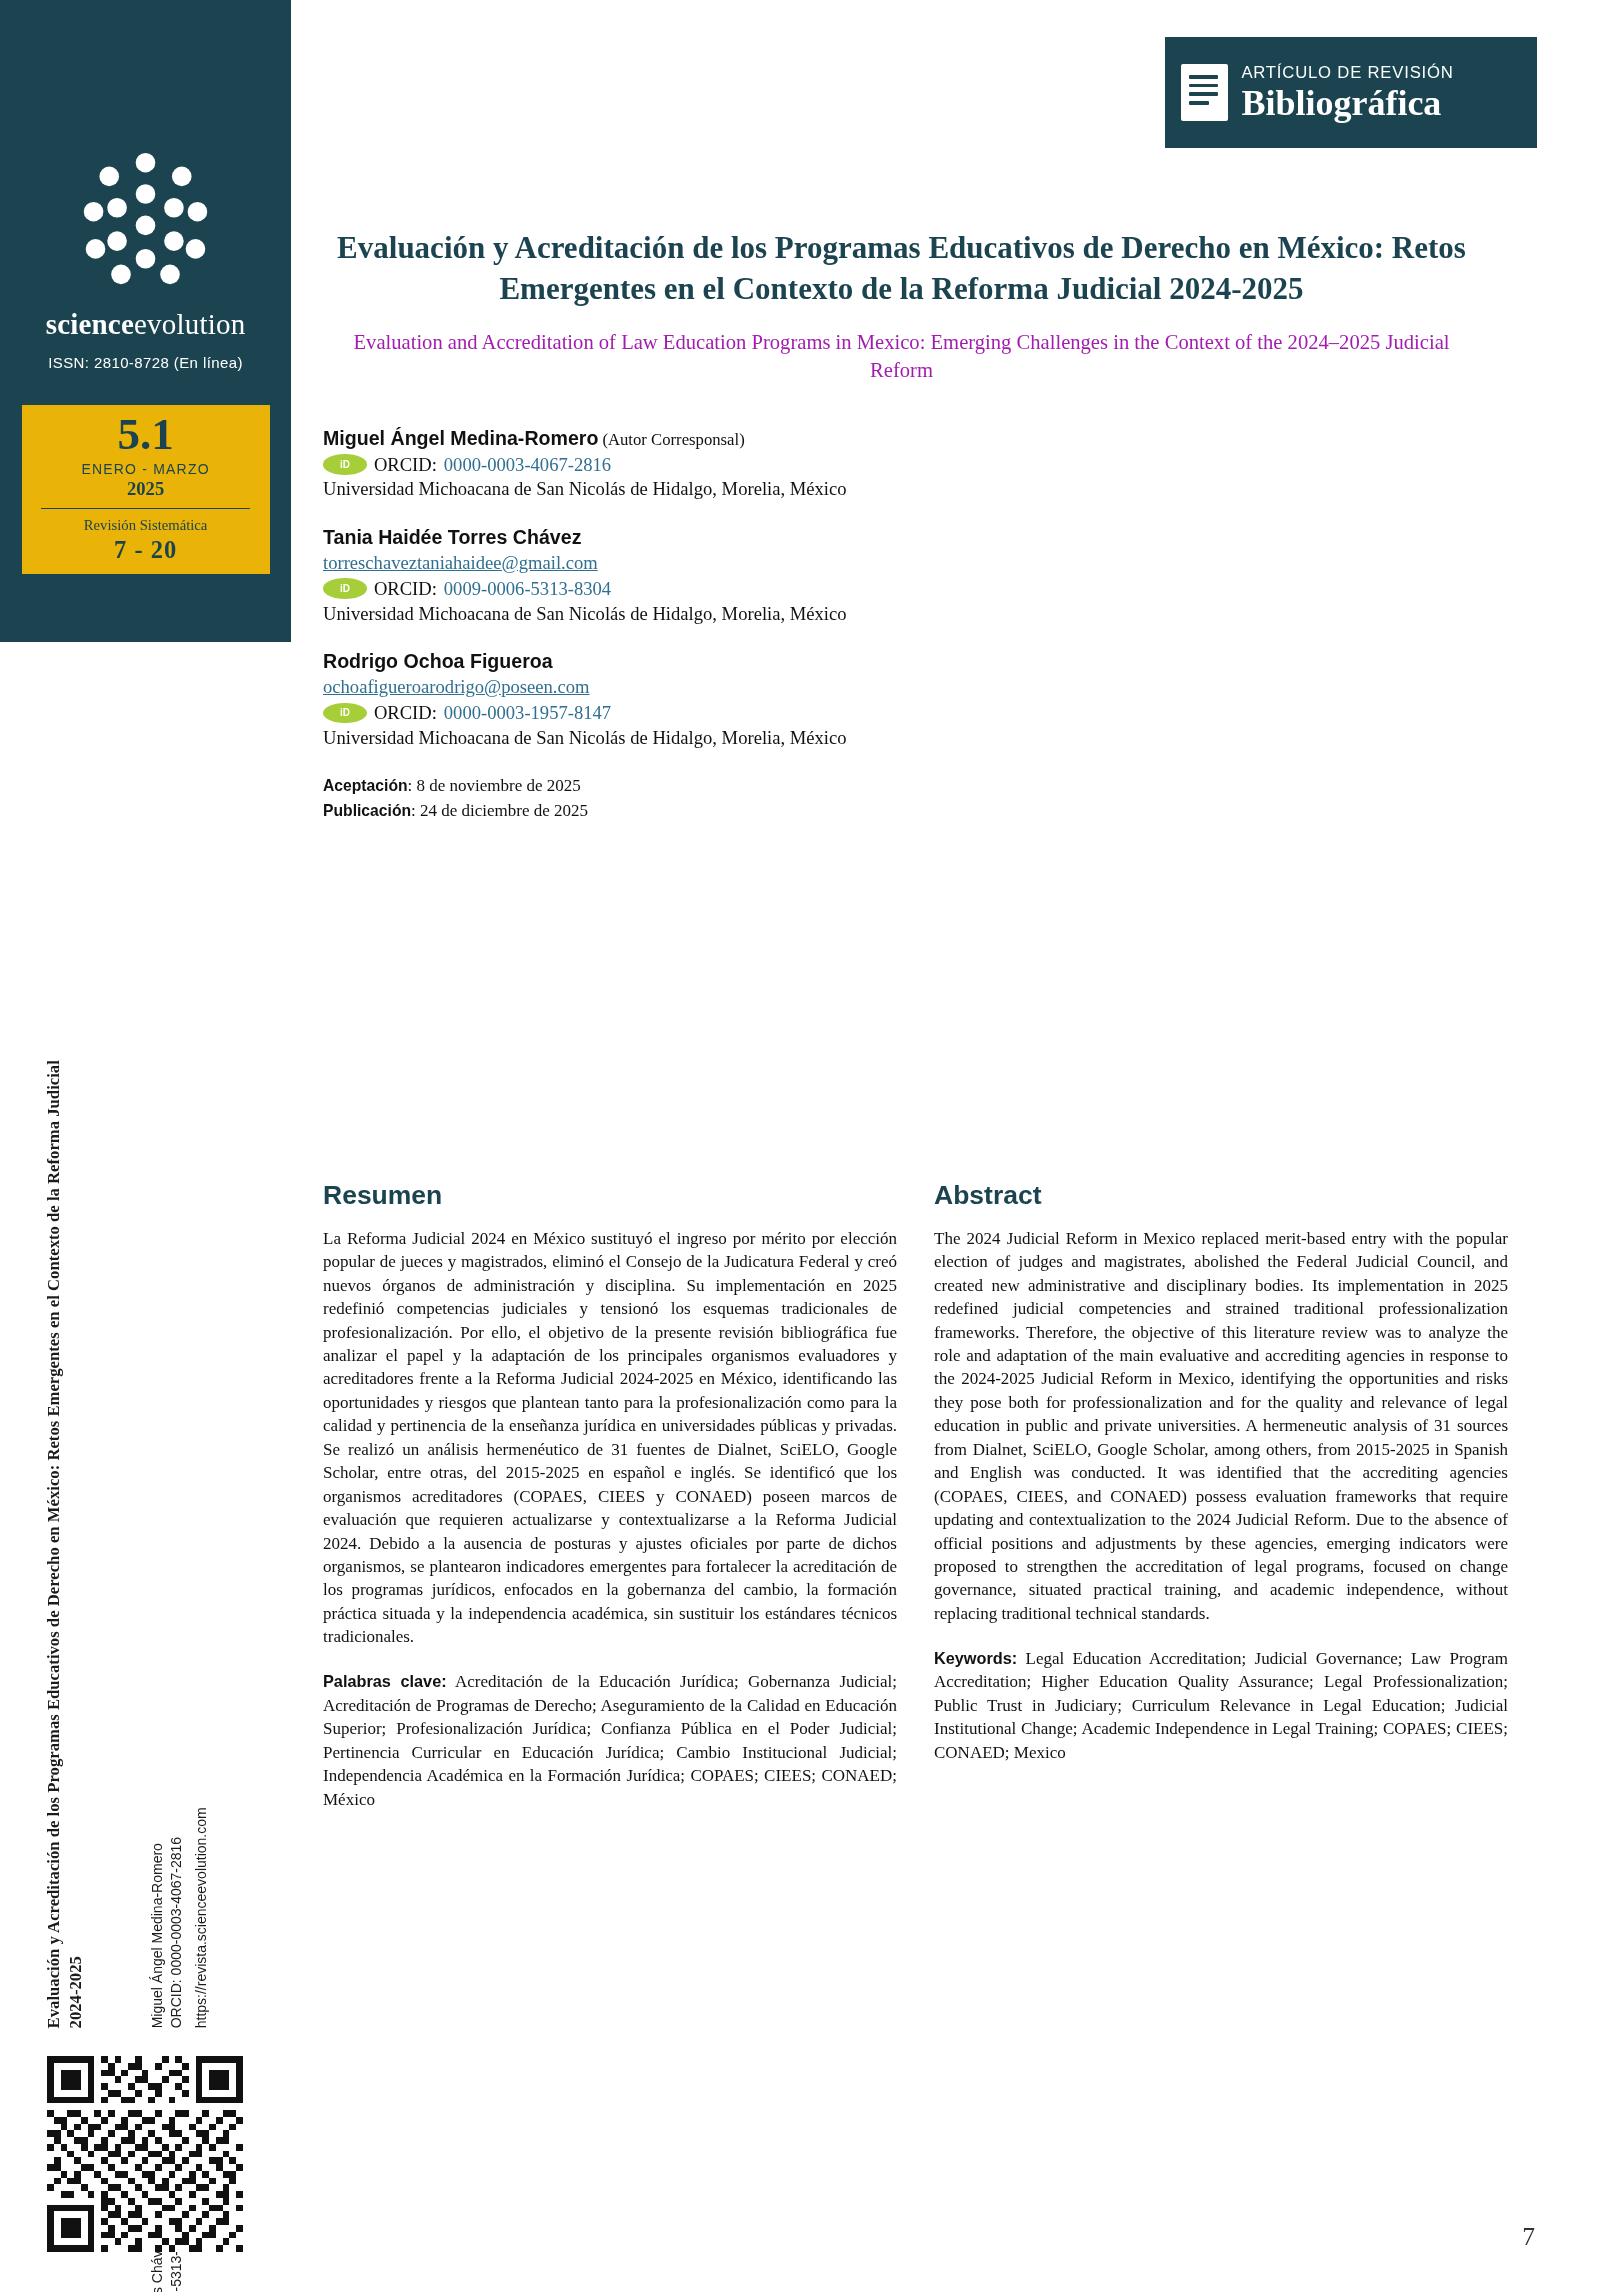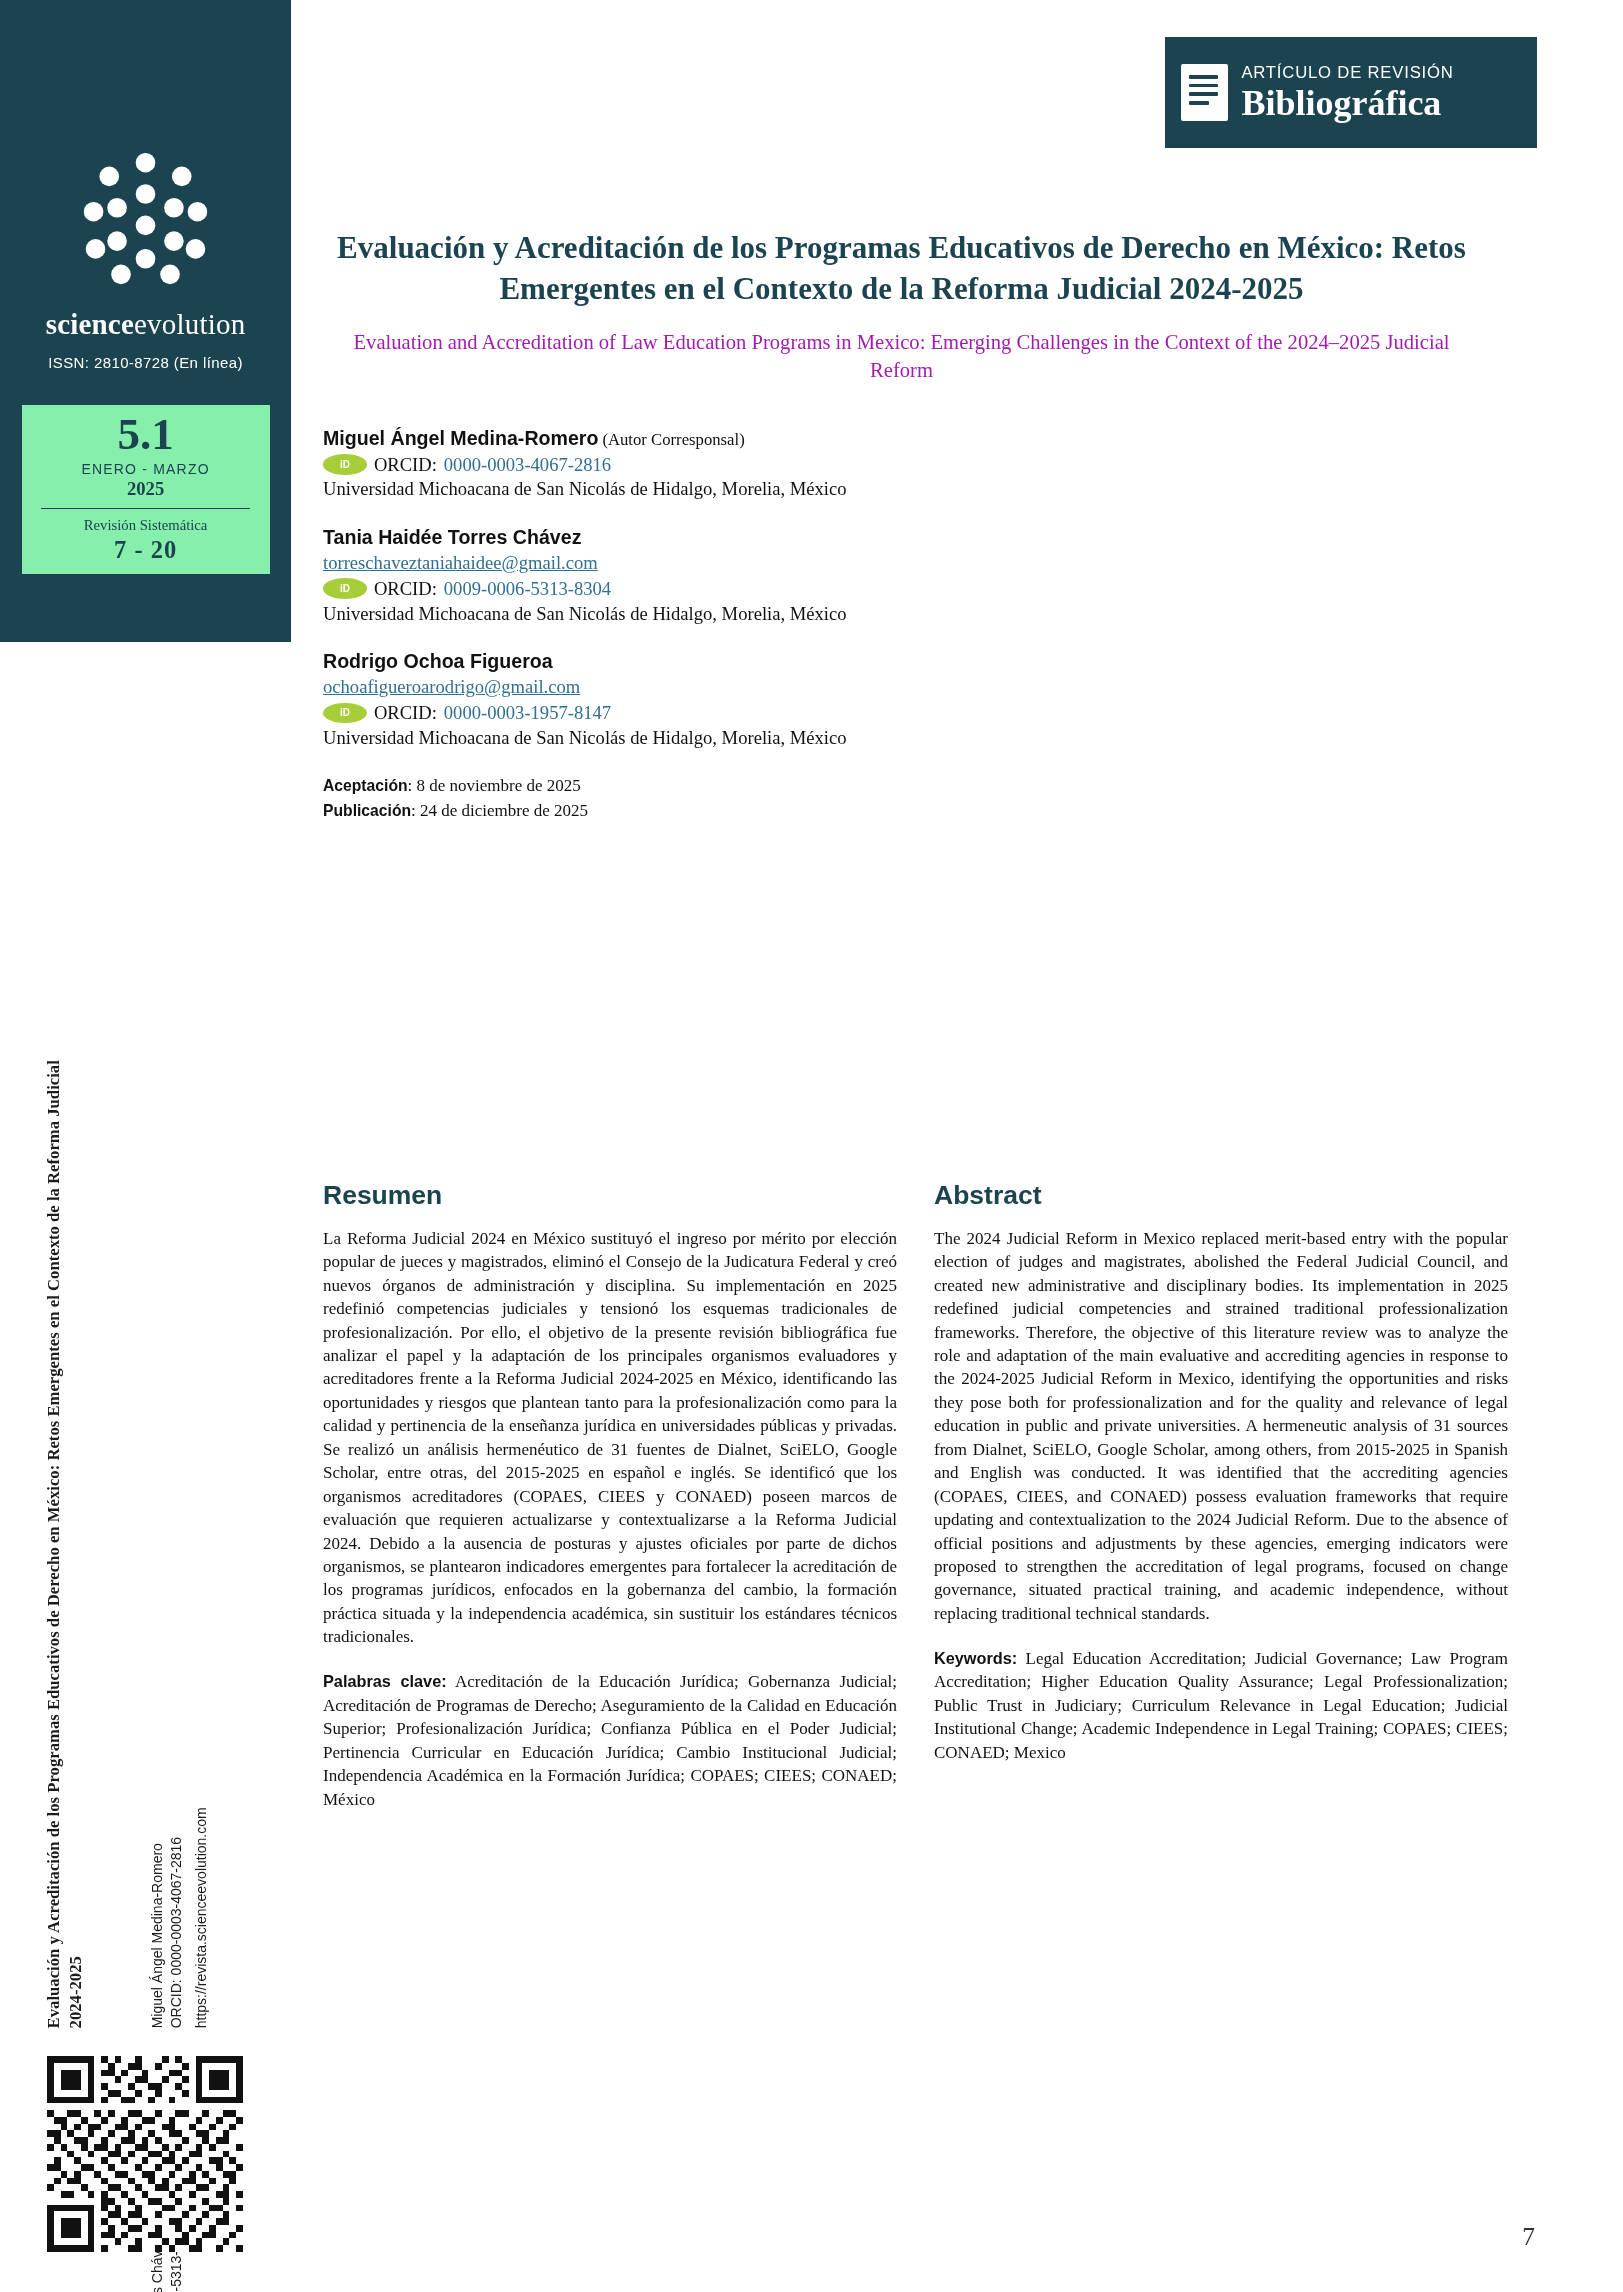--- a/index.html
+++ b/index.html
@@ -58,21 +58,21 @@
     font-size: 15px;
     color: #ffffff;
     letter-spacing: 0.4px;
     font-family: "Liberation Sans", sans-serif;
   }
   .vol-block {
     position: absolute;
     left: 21.6px;
     top: 405px;
     width: 248px;
-    background: #86efac;
+    background: #eab308;
     text-align: center;
     padding: 5.9px 0 9.8px 0;
   }
   .vol-num {
     font-size: 45px;
     font-weight: 700;
     color: #1b4450;
     line-height: 1.06;
     font-family: "Liberation Serif", serif;
   }
@@ -649,21 +649,21 @@
       <div class="orcid-line">
         <span class="orcid-ico">iD</span>
         <span class="orcid-label">ORCID:</span>
         <span class="orcid-id">0009-0006-5313-8304</span>
       </div>
       <div class="affil">Universidad Michoacana de San Nicolás de Hidalgo, Morelia, México</div>
     </div>
 
     <div class="author-block">
       <span class="author-name">Rodrigo Ochoa Figueroa</span>
-      <a class="author-mail" href="#">ochoafigueroarodrigo@gmail.com</a>
+      <a class="author-mail" href="#">ochoafigueroarodrigo@poseen.com</a>
       <div class="orcid-line">
         <span class="orcid-ico">iD</span>
         <span class="orcid-label">ORCID:</span>
         <span class="orcid-id">0000-0003-1957-8147</span>
       </div>
       <div class="affil">Universidad Michoacana de San Nicolás de Hidalgo, Morelia, México</div>
     </div>
 
   </div>
 

